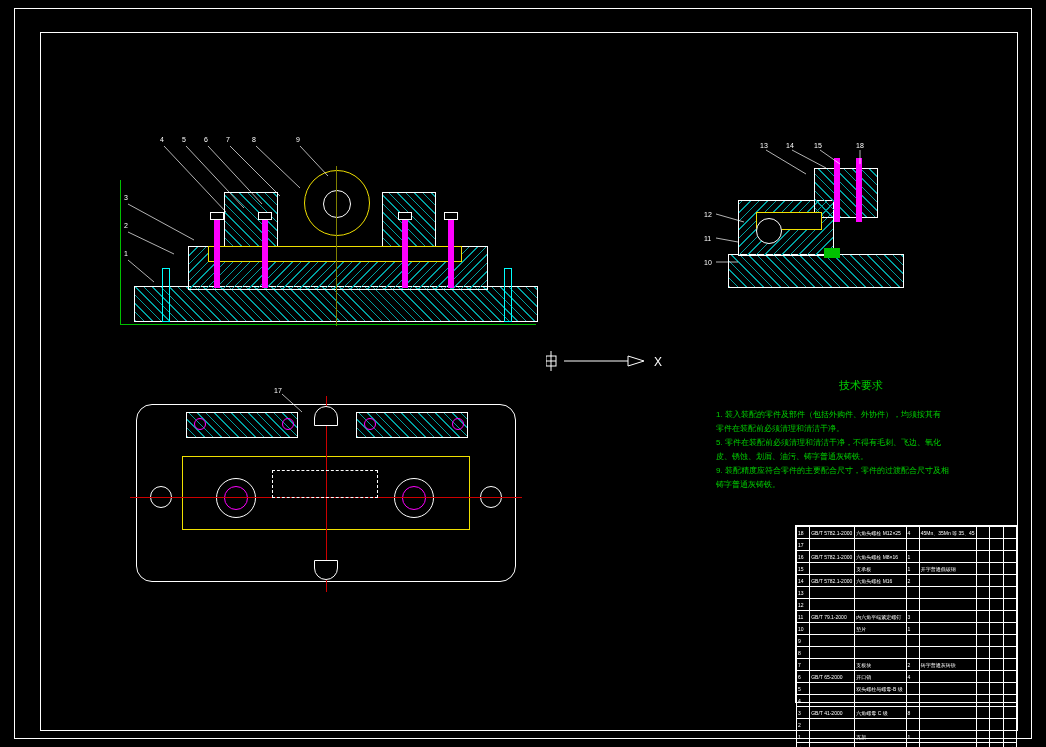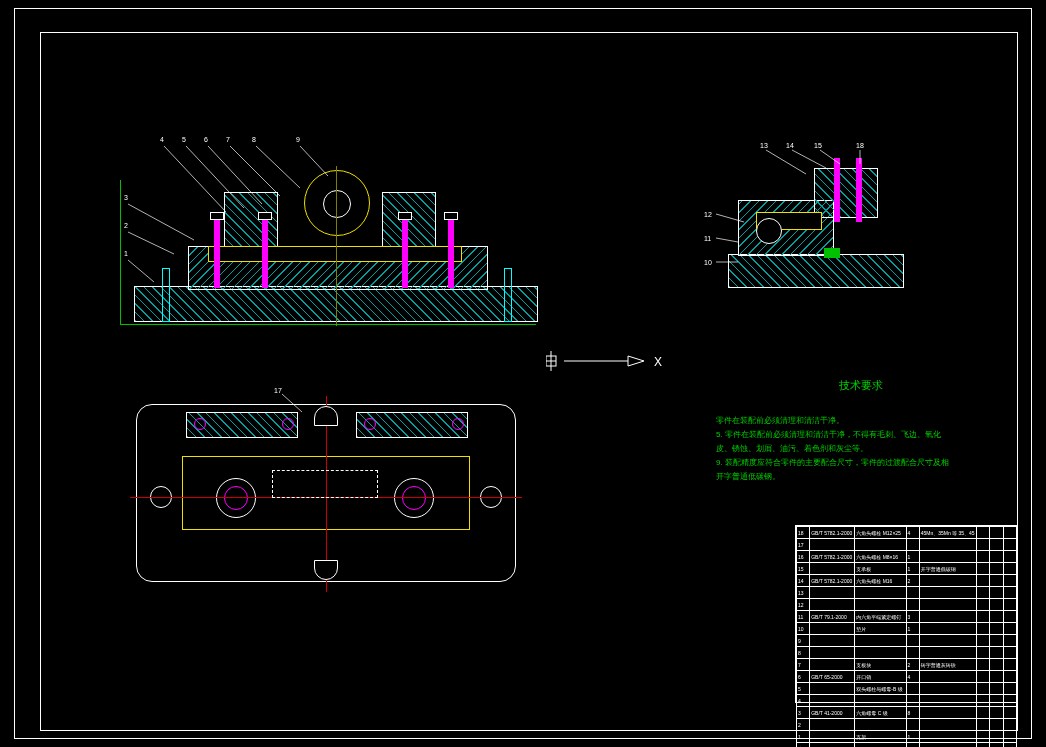--- a/index.html
+++ b/index.html
@@ -47,21 +47,21 @@
     position:absolute;
     left:716px; top:378px;
     width:290px;
     color:#00d000;
     font-size:8px;
     line-height:14px;
   }
   .tech-title {
     text-align:center;
     font-size:11px;
-    margin-bottom:22px;
+    margin-bottom:16px;
     color:#00d000;
   }
 
   
   .title-block {
     position:absolute;
     left:795px; top:525px;
     width:223px; height:178px;
     border:1px solid #fff;
     font-size:6px;
@@ -232,25 +232,26 @@
       <line x1="5" y1="3" x2="5" y2="23" stroke="#fff"></line>
       <line x1="0" y1="13" x2="10" y2="13" stroke="#fff"></line>
       <line x1="18" y1="13" x2="82" y2="13" stroke="#fff" stroke-width="1"></line>
       <polygon points="82,8 98,13 82,18" fill="none" stroke="#fff"></polygon>
       <text x="108" y="18">X</text>
     </svg>
   </div>
 
   <div class="tech-req">
     <div class="tech-title">技术要求</div>
+    <div>1. 装入装配的零件及部件（包括外购件、外协件），均须按其有</div>
     <div>零件在装配前必须清理和清洁干净。</div>
     <div>5. 零件在装配前必须清理和清洁干净，不得有毛刺、飞边、氧化</div>
-    <div>皮、锈蚀、划屑、油污、着色剂和灰尘等。</div>
+    <div>皮、锈蚀、划屑、油污、铸字普通灰铸铁。</div>
     <div>9. 装配精度应符合零件的主要配合尺寸，零件的过渡配合尺寸及相</div>
-    <div>开字普通低碳钢。</div>
+    <div>铸字普通灰铸铁。</div>
   </div>
 
   <div class="title-block">
     <table class="tb-parts">
       <tbody id="parts-body">
           <tr>
             <td style="width: 14px;">18</td>
             <td>GB/T 5782.1-2000</td>
             <td>六角头螺栓 M12×25</td>
             <td>4</td>

